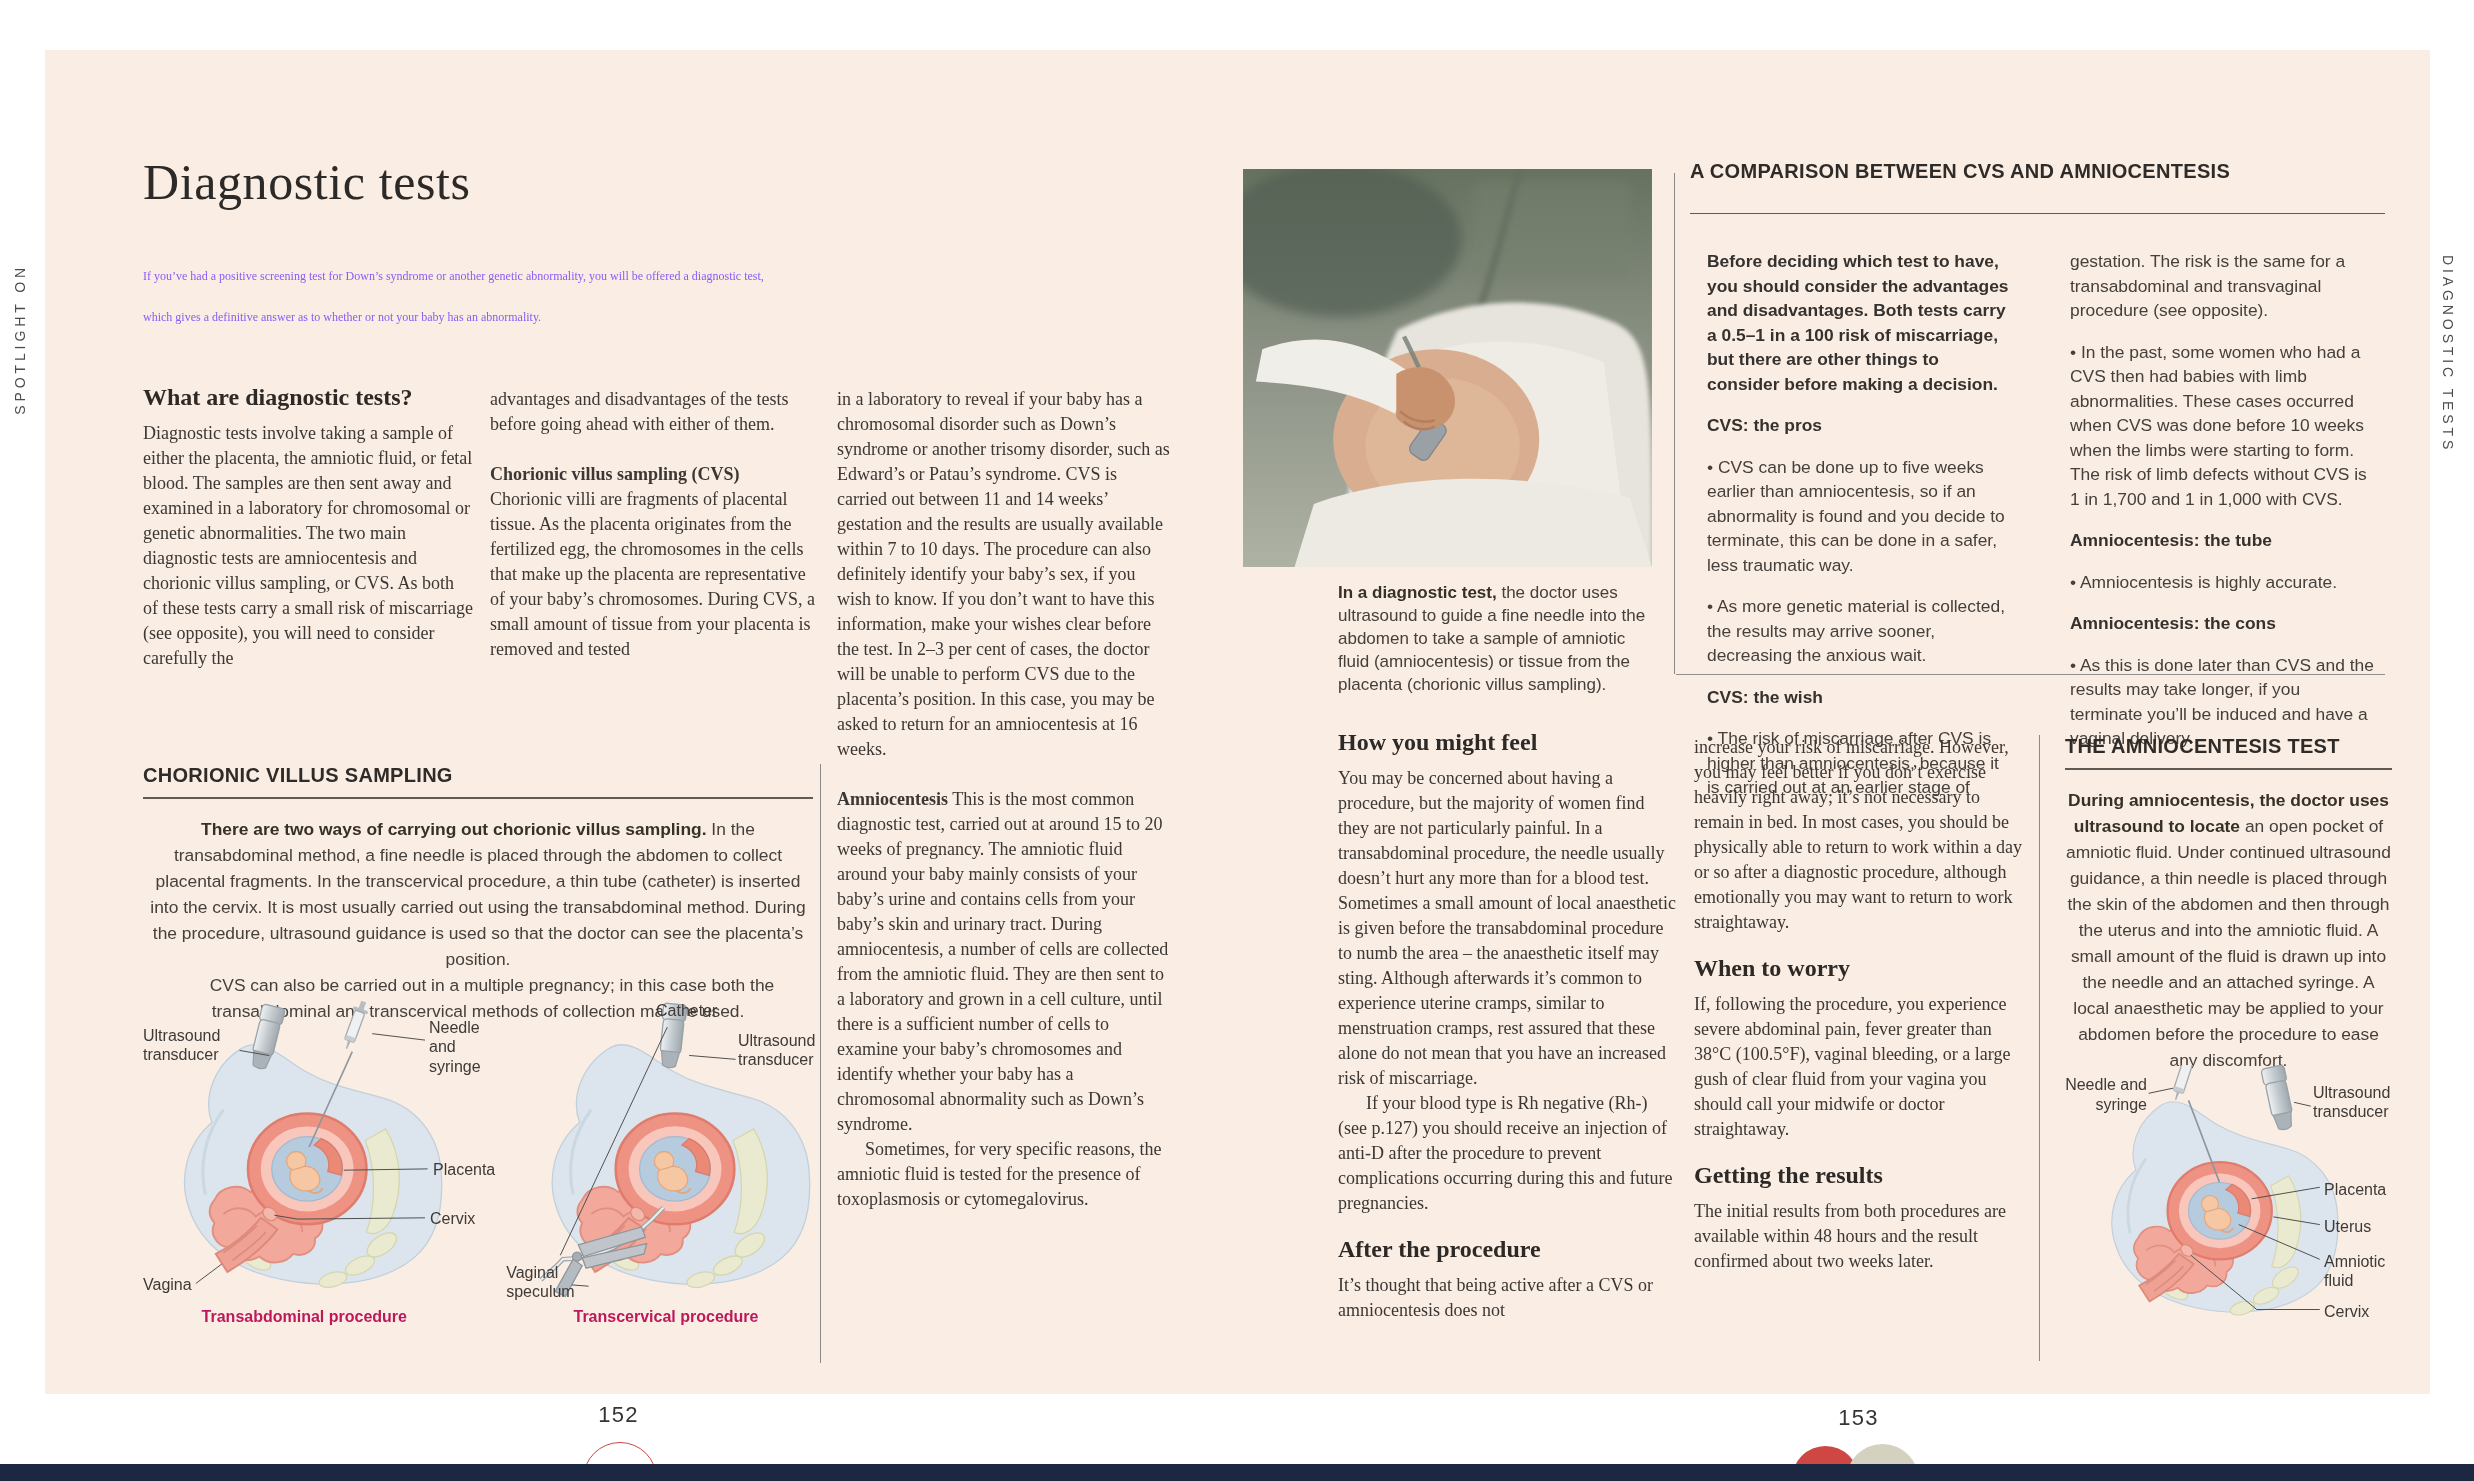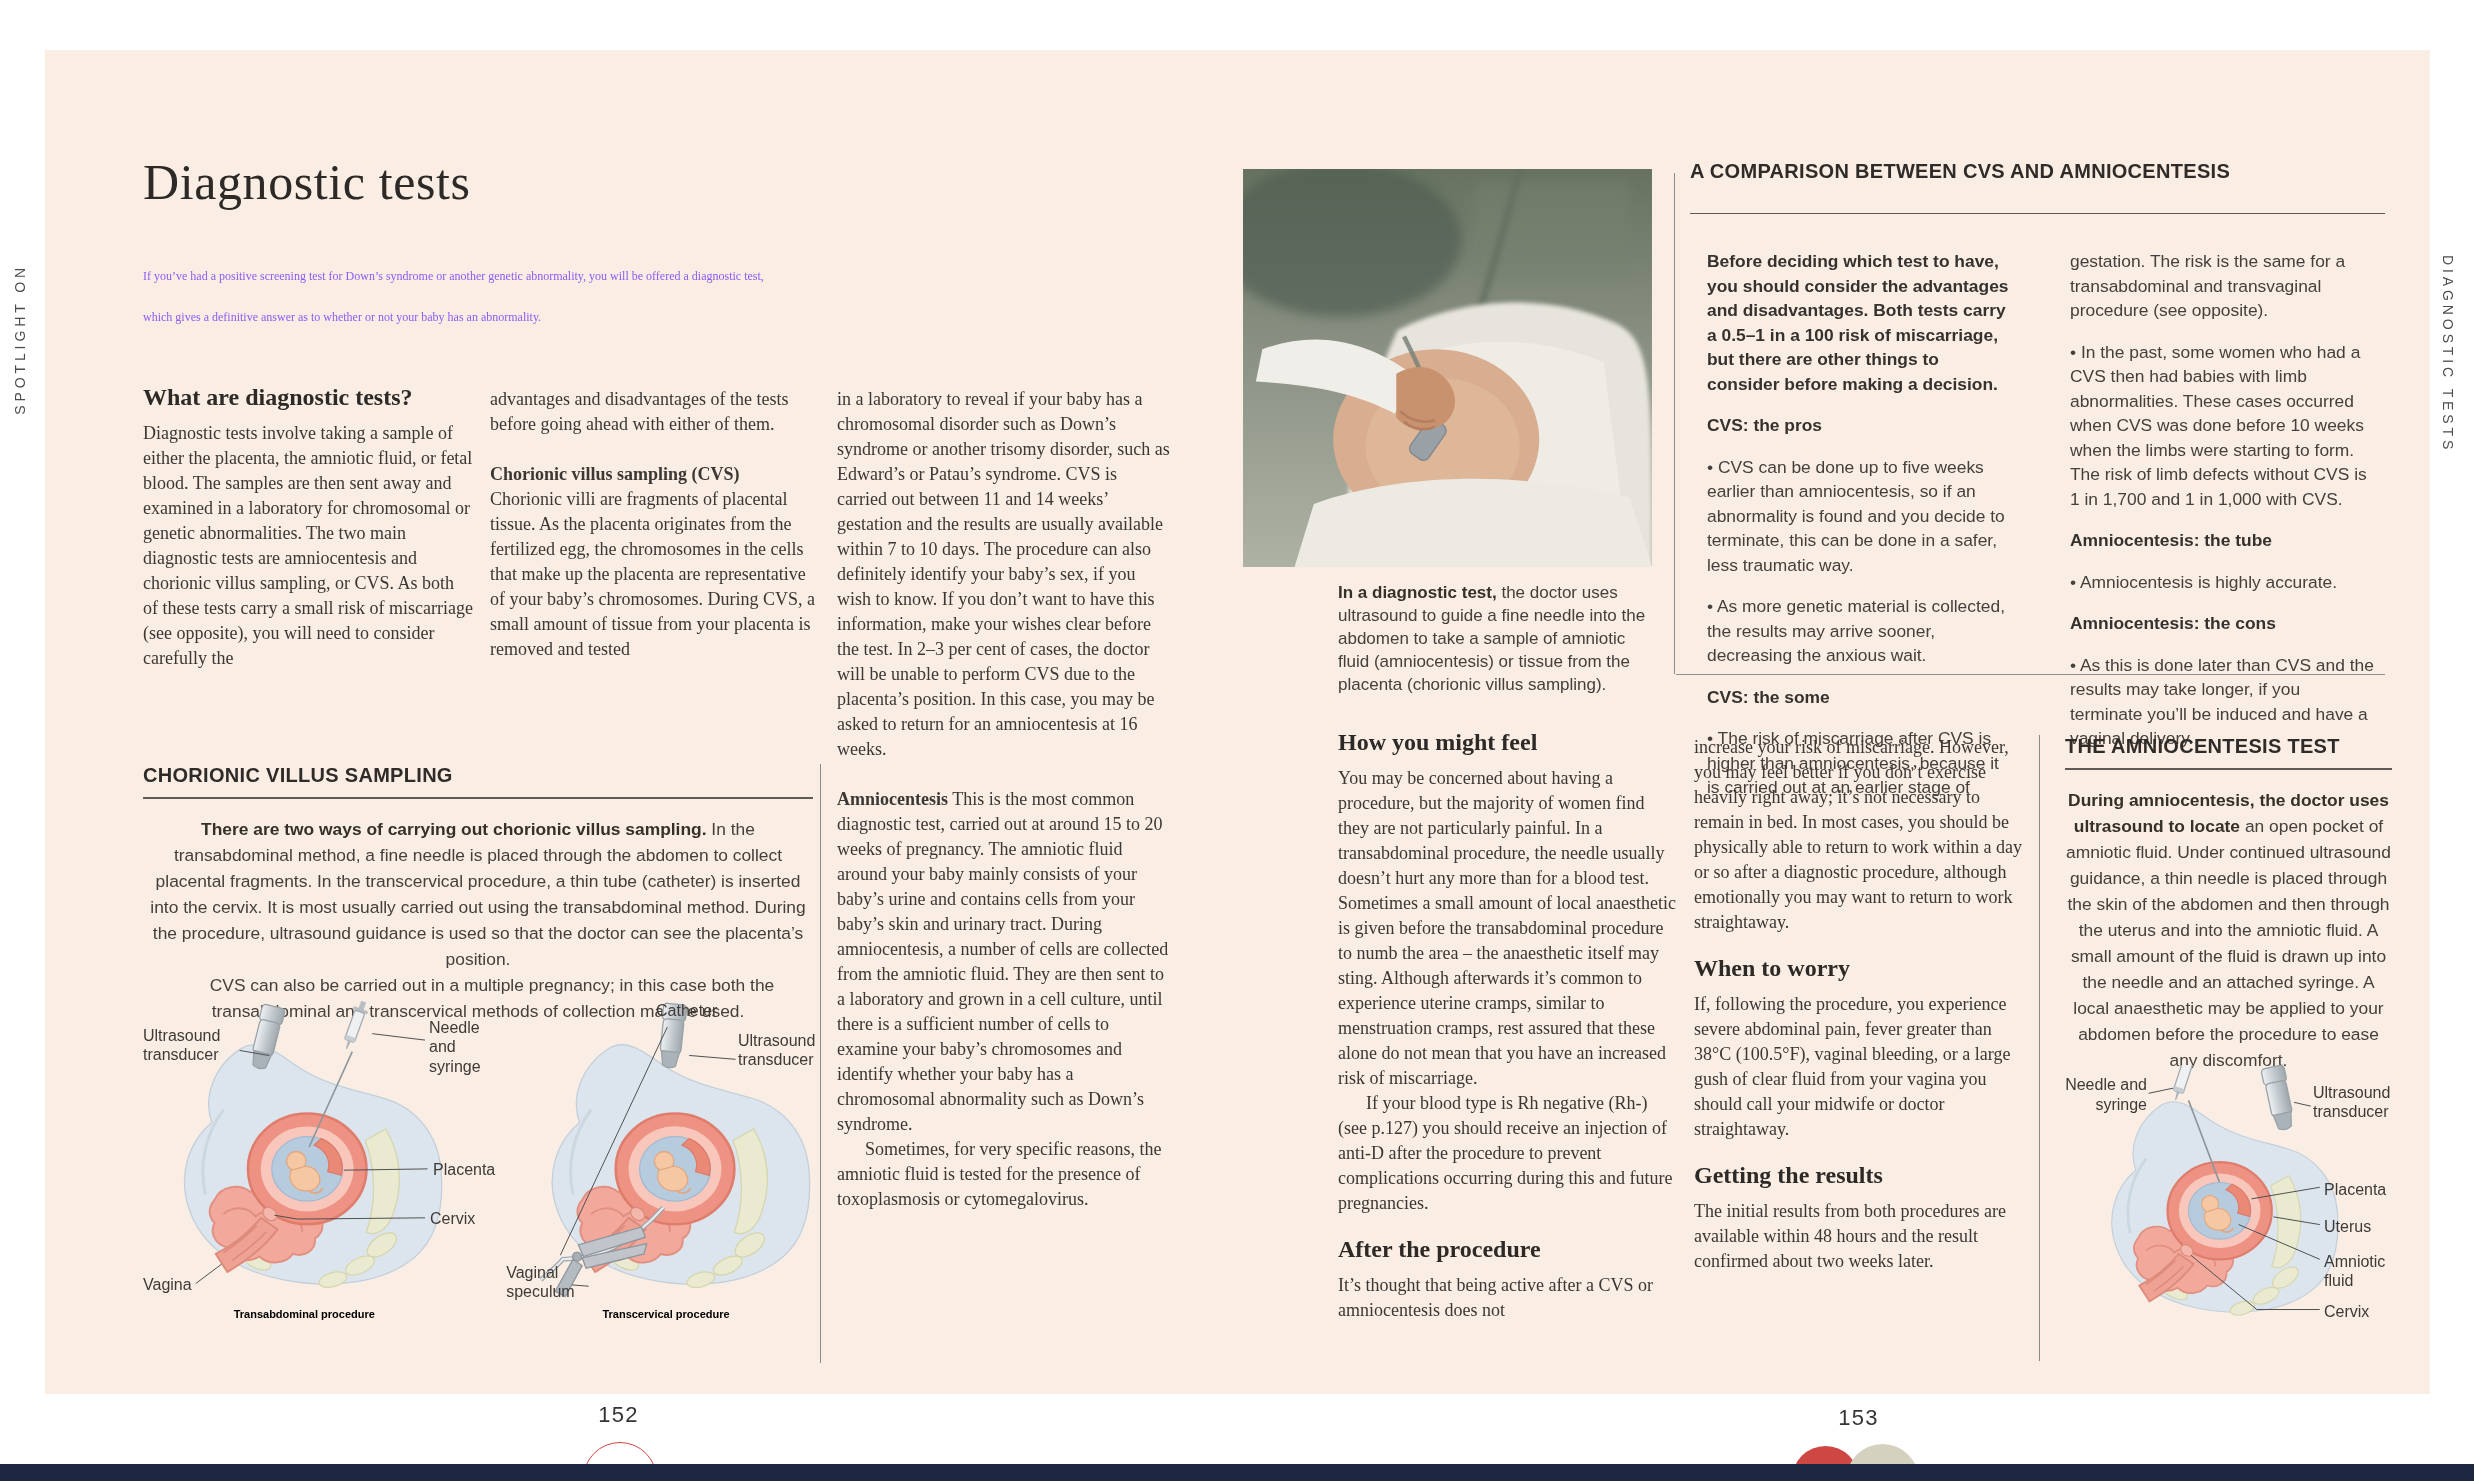--- a/index.html
+++ b/index.html
@@ -28,21 +28,21 @@
   .sans-body p{margin:0;text-align:center;}
   .sans-body p.indent{text-indent:28px;}
 
   .cmp{font-family:"Liberation Sans",sans-serif;font-size:17.4px;line-height:24.5px;color:#45403c;}
   .cmp p{margin:17px;}
   .cmp p.bold{font-weight:700;color:#35312e;}
 
   .caption{font-family:"Liberation Sans",sans-serif;font-size:17px;line-height:23px;color:#45403c;}
 
   .lbl{position:absolute;font-family:"Liberation Sans",sans-serif;font-size:16px;line-height:19.3px;color:#3e3a37;}
-  .diag-cap{position:absolute;font-family:"Liberation Sans",sans-serif;font-size:11px;font-weight:700;color:#000000;text-align:center;}
+  .diag-cap{position:absolute;font-family:"Liberation Sans",sans-serif;font-size:16px;font-weight:700;color:#be185d;text-align:center;}
 
   .vtext{font-family:"Liberation Sans",sans-serif;font-size:14px;letter-spacing:3.9px;color:#4c4c4c;writing-mode:vertical-rl;}
   .vtext.up{transform:rotate(180deg);}
 
   .pagenum{font-family:"Liberation Sans",sans-serif;font-size:22px;color:#343434;letter-spacing:1.3px;text-align:center;}
   .footer-bar{left:0;top:1464px;width:2475px;height:17.4px;z-index:30;}
   .circle{border-radius:50%;z-index:5;}
   svg{display:block;}
 </style>
 </head>
@@ -213,21 +213,21 @@
   </div>
 
   <div class="abs vrule" style="left:1674px;top:173px;height:501px;"></div>
   <div class="abs box-head" style="left:1690px;top:160px;width:702px;">A COMPARISON BETWEEN CVS AND AMNIOCENTESIS</div>
   <div class="abs hrule" style="left:1690px;top:213px;width:695px;"></div>
   <div class="abs cmp" style="left:1690px;top:232px;width:338px;">
     <p class="bold">Before deciding which test to have, you should consider the advantages and disadvantages. Both tests carry a 0.5–1 in a 100 risk of miscarriage, but there are other things to consider before making a decision.</p>
     <p class="bold">CVS: the pros</p>
     <p>• CVS can be done up to five weeks earlier than amniocentesis, so if an abnormality is found and you decide to terminate, this can be done in a safer, less traumatic way.</p>
     <p>• As more genetic material is collected, the results may arrive sooner, decreasing the anxious wait.</p>
-    <p class="bold">CVS: the some</p>
+    <p class="bold">CVS: the wish</p>
     <p>• The risk of miscarriage after CVS is higher than amniocentesis, because it is carried out at an earlier stage of</p>
   </div>
   <div class="abs cmp" style="left:2053px;top:232px;width:338px;">
     <p>gestation. The risk is the same for a transabdominal and transvaginal procedure (see opposite).</p>
     <p>• In the past, some women who had a CVS then had babies with limb abnormalities. These cases occurred when CVS was done before 10 weeks when the limbs were starting to form. The risk of limb defects without CVS is 1 in 1,700 and 1 in 1,000 with CVS.</p>
     <p class="bold">Amniocentesis: the tube</p>
     <p>• Amniocentesis is highly accurate.</p>
     <p class="bold">Amniocentesis: the cons</p>
     <p>• As this is done later than CVS and the results may take longer, if you terminate you’ll be induced and have a vaginal delivery.</p>
   </div>

